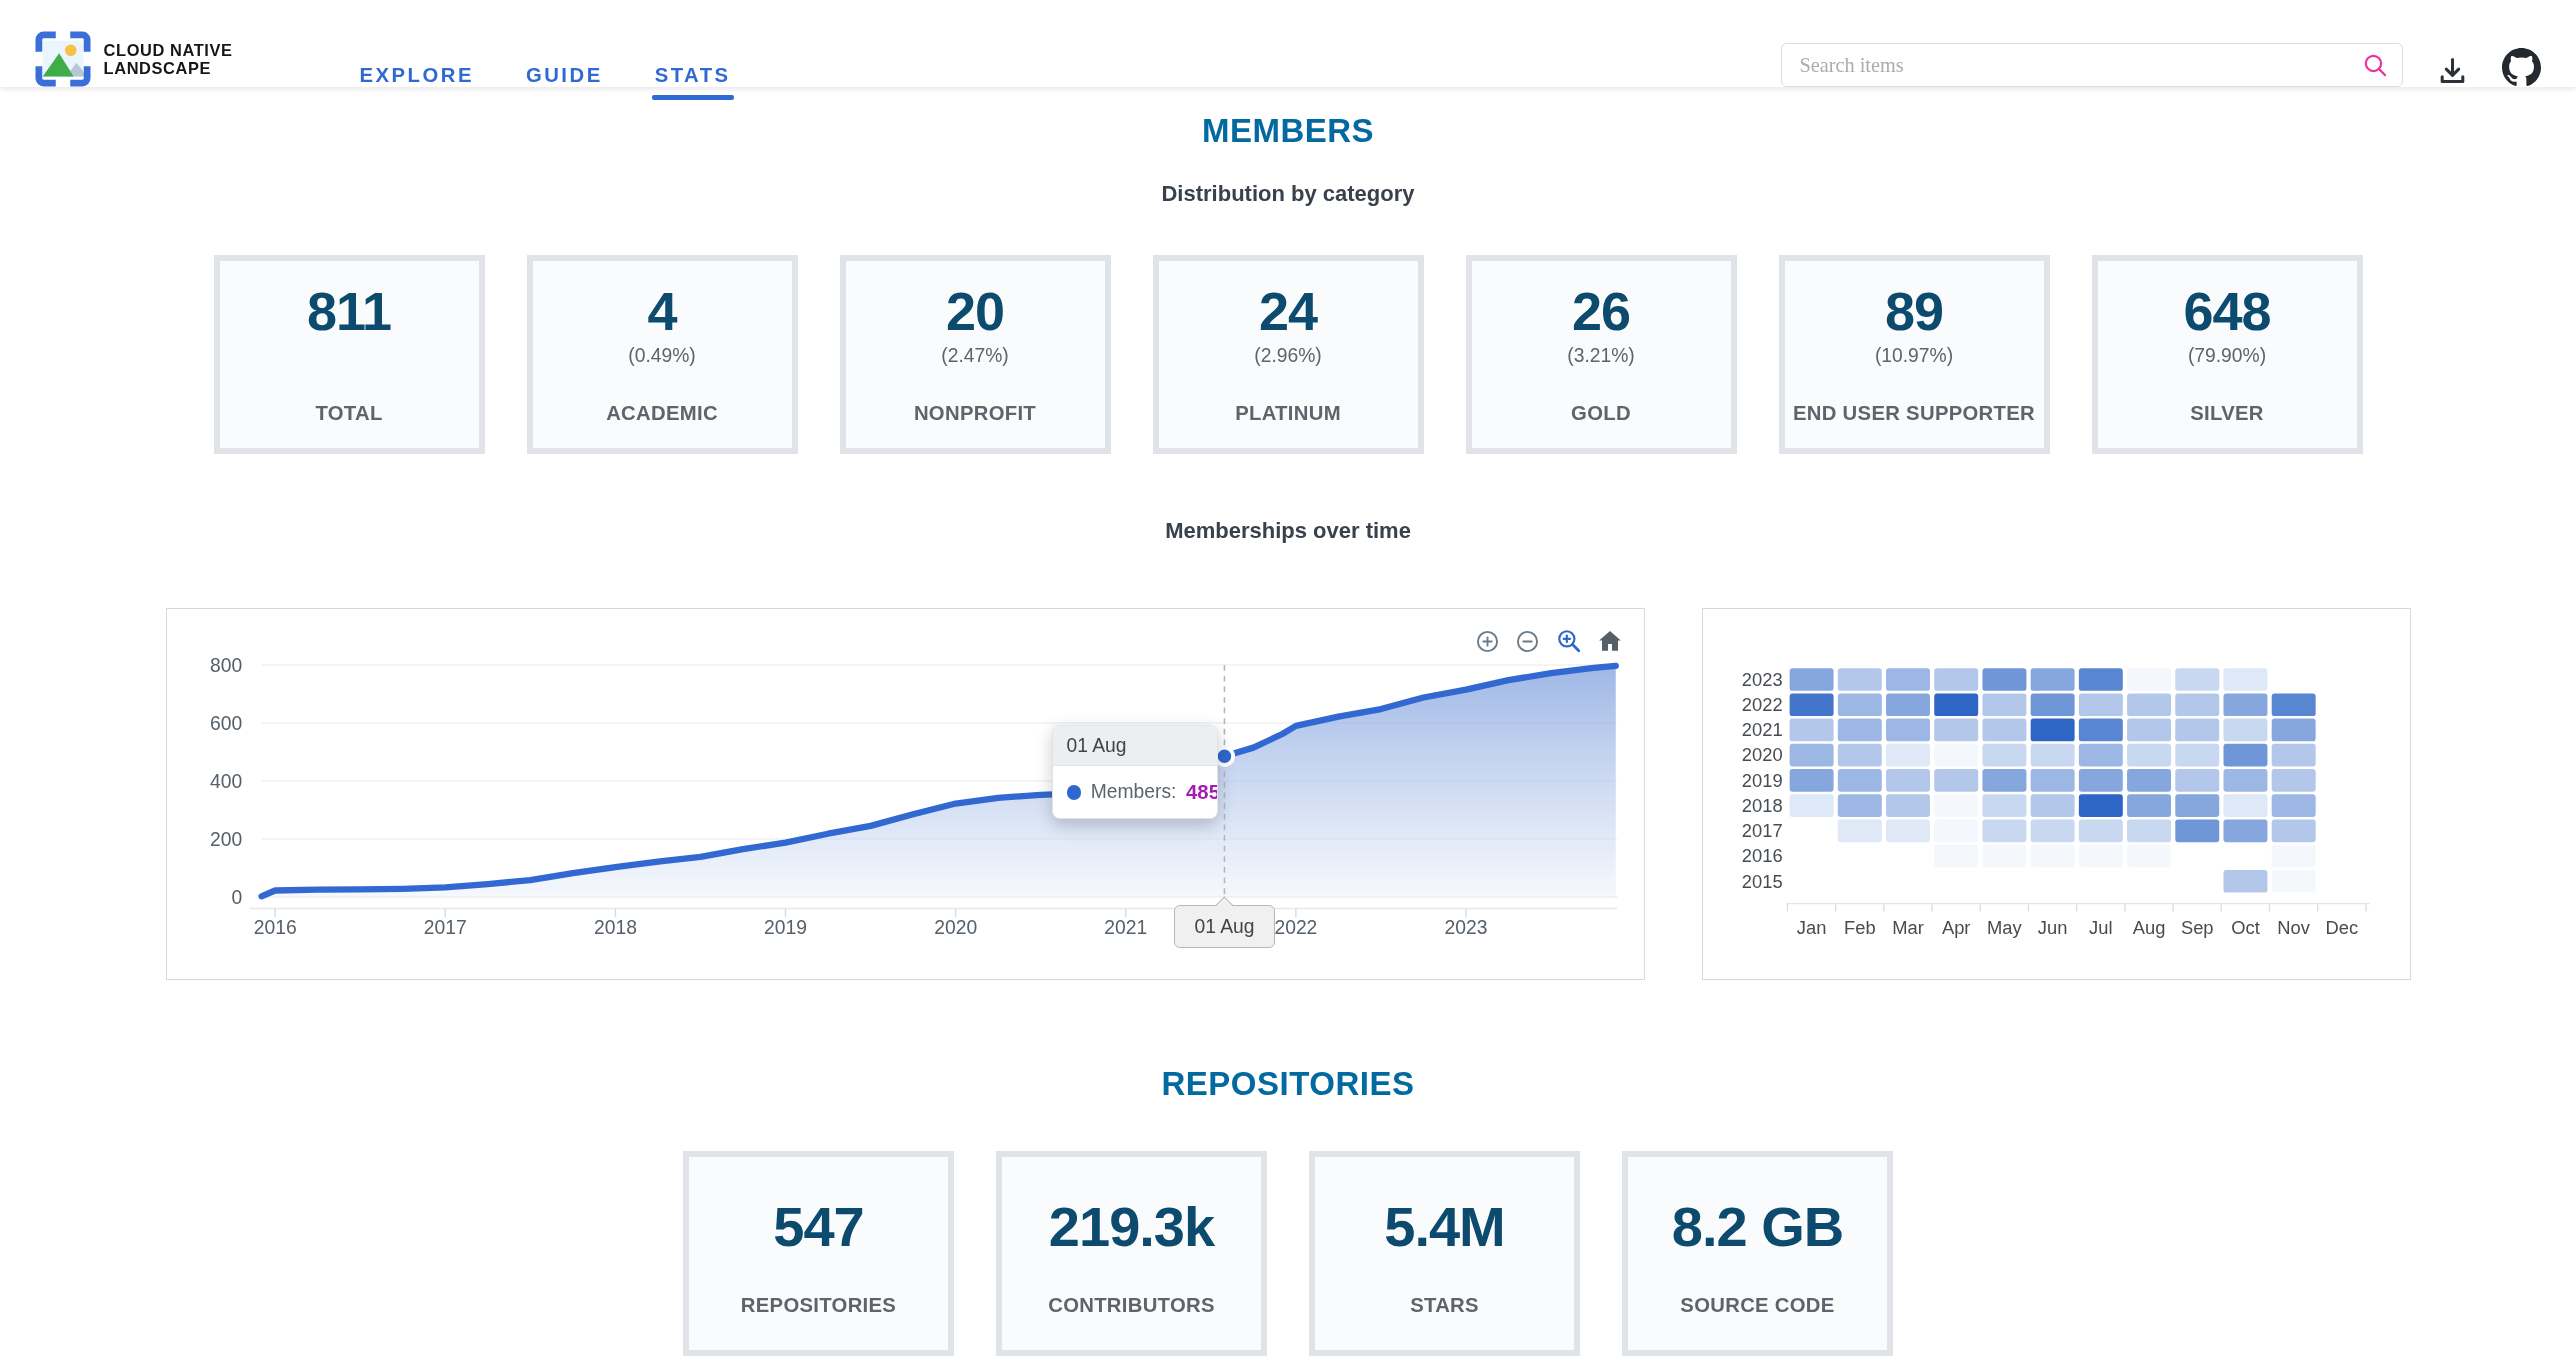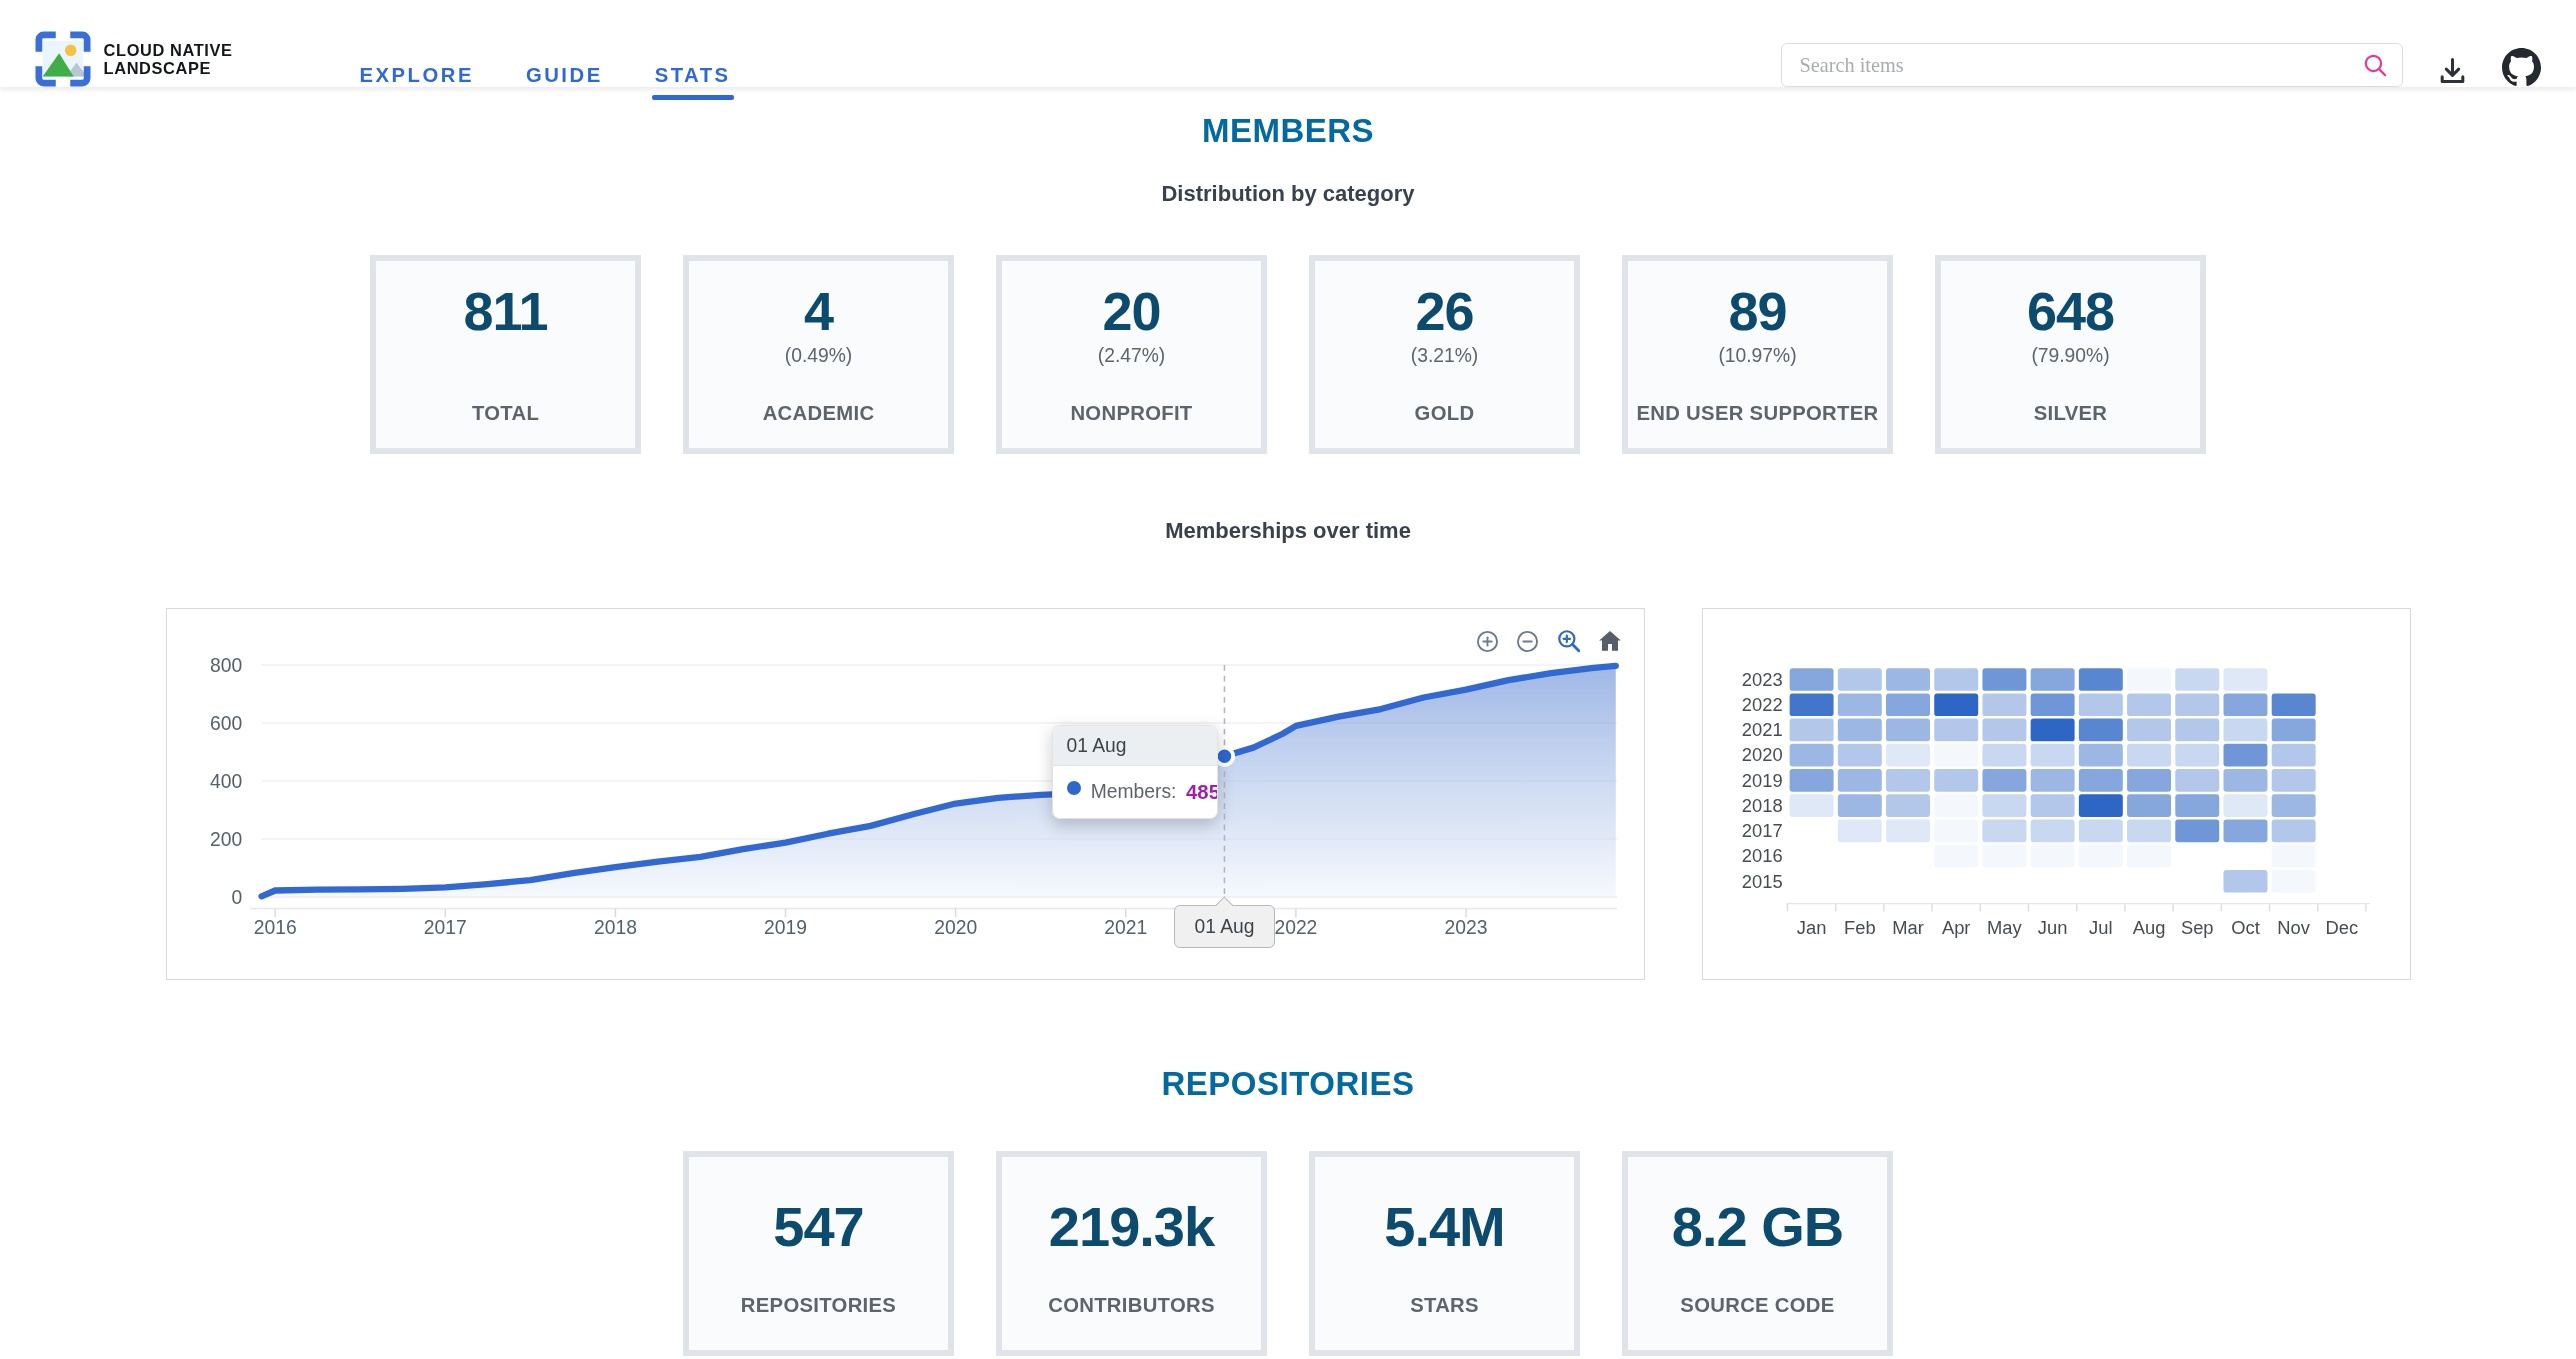--- a/index.html
+++ b/index.html
@@ -58,21 +58,21 @@
   .toolbar { position: absolute; top: 19.3px; right: 21px; display: flex; gap: 15.5px;
     z-index: 3; align-items: center; }
   .tb-icon { cursor: pointer; display: flex; }
 
   
   .tooltip { position: absolute; width: 166px; border-radius: 7.7px; background: #fff;
     border: 1px solid #e3e3e3; box-shadow: 0 5.8px 17.4px rgba(0,0,0,.20);
     overflow: hidden; z-index: 4; }
   .tt-head { background: #eceff1; padding: 8.7px 13.5px; font-size: 19.3px; color: #3f454a;
     border-bottom: 1px solid #dfe3e6; }
-  .tt-body { display: flex; align-items: flex-start; gap: 9.7px; padding: 14.5px 13.5px;
+  .tt-body { display: flex; align-items: center; gap: 9.7px; padding: 14.5px 13.5px;
     font-size: 19.3px; color: #5d646b; background: #fff; border-radius: 23px; }
   .dot { width: 14.5px; height: 14.5px; border-radius: 50%; background: #2e68cf;
     flex: 0 0 auto; }
   .tt-val { font-weight: 700; color: #a21caf; font-size: 20.3px; }
 
   
   .xtip { position: absolute; width: 101px; height: 43px; background: #f0f0f0;
     border: 1.5px solid #b5b8bb; border-radius: 5.8px; display: flex;
     align-items: center; justify-content: center; font-size: 19.3px; color: #3f454a;
     z-index: 3; }
@@ -144,20 +144,25 @@
       </div>
       <div class="stat-card">
         <div class="stat-value">4</div>
         <div class="stat-pct">(0.49%)</div>
         <div class="stat-label">ACADEMIC</div>
       </div>
       <div class="stat-card">
         <div class="stat-value">20</div>
         <div class="stat-pct">(2.47%)</div>
         <div class="stat-label">NONPROFIT</div>
+      </div>
+      <div class="stat-card">
+        <div class="stat-value">24</div>
+        <div class="stat-pct">(2.96%)</div>
+        <div class="stat-label">PLATINUM</div>
       </div>
       <div class="stat-card">
         <div class="stat-value">26</div>
         <div class="stat-pct">(3.21%)</div>
         <div class="stat-label">GOLD</div>
       </div>
       <div class="stat-card">
         <div class="stat-value">89</div>
         <div class="stat-pct">(10.97%)</div>
         <div class="stat-label">END USER SUPPORTER</div>

